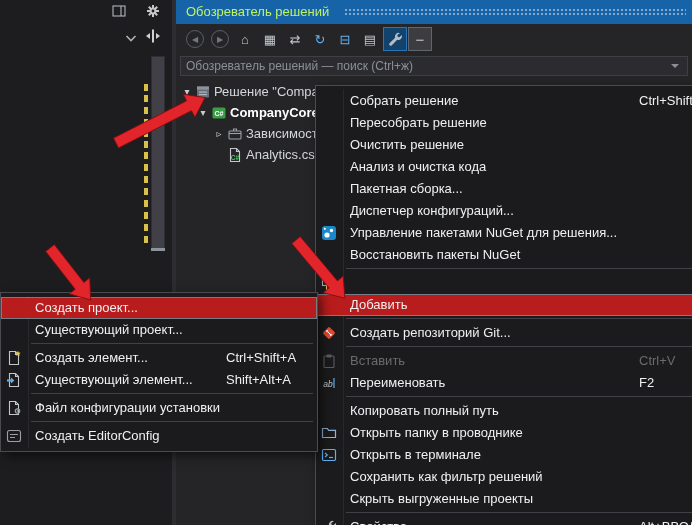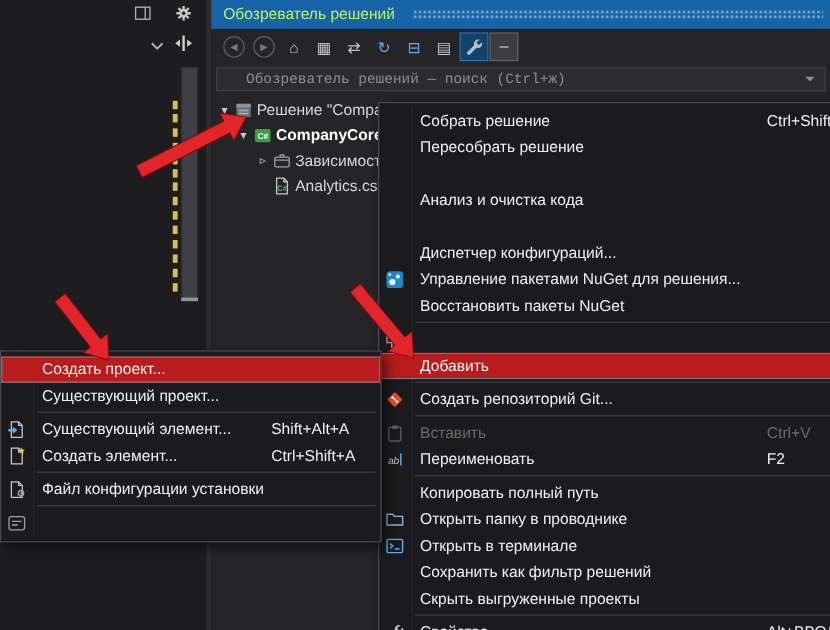--- a/index.html
+++ b/index.html
@@ -14,22 +14,22 @@
     background-size:4px 4px}
   .tbar{position:absolute;left:176px;top:24px;right:0;height:30px;display:flex;align-items:center;
     padding-left:8px;gap:3px;z-index:5}
   .tb{min-width:22px;height:22px;display:flex;align-items:center;justify-content:center;
     color:#c2c6ca;font-size:13px;box-sizing:border-box}
   .tb.circ{min-width:18px;height:18px;margin:0 2px;border:1px solid #5a5e64;border-radius:50%;font-size:8px}
   .tb.dim{color:#74787e}
   .tb.act{background:#11436d;outline:1px solid #2a74b8}
   .tb.prs{background:#3c3c41;outline:1px solid #62666c;font-size:15px}
   .search{position:absolute;left:180px;top:56px;width:508px;height:20px;background:#2c2c30;
-    border:1px solid #3f3f46;color:#9aa0a6;font-family:Liberation Mono, monospace;font-size:12px;
-    padding:0 18px 0 24px;box-sizing:border-box;z-index:5;outline:none}
+    border:1px solid #3f3f46;color:#9aa0a6;font-family:Liberation Sans, sans-serif;font-size:12px;
+    padding:0 18px 0 5px;box-sizing:border-box;z-index:5;outline:none}
   .search::placeholder{color:#8a9095;opacity:1}
   .schev{position:absolute;left:671px;top:64px;width:0;height:0;border:4px solid transparent;
     border-top-color:#8a9095;z-index:6}
   
   .tree{position:absolute;left:176px;top:81px;right:0;z-index:5}
   .trow{display:flex;align-items:center;height:21px;font-size:13px;color:#d4d7da;white-space:nowrap}
   .texp{width:14px;text-align:center;font-size:10px;color:#c8cbce;flex:none}
   .ticn{width:18px;flex:none;display:inline-flex;align-items:center;justify-content:center}
   .tlbl{margin-left:2px}
   .tlbl.bold{font-weight:bold;color:#fff}
@@ -184,23 +184,23 @@
           <text x="8" y="12.5" font-size="6.5" font-weight="bold" fill="#4ec96a" text-anchor="middle">C#</text>
         </svg>
       </span>
       <span class="tlbl">Analytics.cs</span>
     </div>
   </div>
 
 <div class="menu ctx" id="ctxmenu">
     <div class="mrow"><span class="mi"></span><span class="ml">Собрать решение</span><span class="ms">Ctrl+Shift+B</span></div>
     <div class="mrow"><span class="mi"></span><span class="ml">Пересобрать решение</span></div>
-    <div class="mrow"><span class="mi"></span></div>
+    <div class="mrow"><span class="mi"></span><span class="ml">Очистить решение</span></div>
     <div class="mrow"><span class="mi"></span><span class="ml">Анализ и очистка кода</span></div>
-    <div class="mrow"><span class="mi"></span></div>
+    <div class="mrow"><span class="mi"></span><span class="ml">Пакетная сборка...</span></div>
     <div class="mrow"><span class="mi"></span><span class="ml">Диспетчер конфигураций...</span></div>
     <div class="mrow"><span class="mi"><svg width="16" height="16" viewBox="0 0 16 16">
           <rect x="1" y="1" width="14" height="14" rx="3" fill="#1c87c9"></rect>
           <circle cx="6" cy="10" r="2.6" fill="#fff"></circle>
           <circle cx="10.5" cy="5.5" r="1.7" fill="#fff"></circle>
           <circle cx="3.8" cy="3.8" r="1.1" fill="#fff"></circle>
         </svg></span><span class="ml">Управление пакетами NuGet для решения...</span></div>
     <div class="mrow"><span class="mi"></span><span class="ml">Восстановить пакеты NuGet</span></div>
     <div class="msep"></div>
     <div class="mrow"><span class="mi"><svg width="16" height="16" viewBox="0 0 16 16">
@@ -242,40 +242,40 @@
         </svg></span><span class="ml">Свойства</span><span class="ms">Alt+ВВОД</span></div>
   </div>
 
 <div class="menu sub" id="submenu">
     <div class="mrow sel"><span class="mi"></span><span class="ml">Создать проект...</span></div>
     <div class="mrow"><span class="mi"></span><span class="ml">Существующий проект...</span></div>
     <div class="msep"></div>
     <div class="mrow"><span class="mi"><svg width="16" height="16" viewBox="0 0 16 16">
           <path d="M3.5 1.5h6l3 3v10h-9z" fill="none" stroke="#c3c7cb" stroke-width="1.1"></path>
           <path d="M9.5 1.5v3h3" fill="none" stroke="#c3c7cb" stroke-width="1.1"></path>
+          <path d="M12 .8l.8 1.7 1.9.2-1.4 1.3.4 1.9-1.7-1-1.7 1 .4-1.9L9.3 2.7l1.9-.2z" fill="#e7c64f"></path>
+        </svg></span><span class="ml">Создать элемент...</span><span class="ms">Ctrl+Shift+A</span></div>
+    <div class="mrow"><span class="mi"><svg width="16" height="16" viewBox="0 0 16 16">
+          <path d="M3.5 1.5h6l3 3v10h-9z" fill="none" stroke="#c3c7cb" stroke-width="1.1"></path>
+          <path d="M9.5 1.5v3h3" fill="none" stroke="#c3c7cb" stroke-width="1.1"></path>
           <rect x="1" y="7.4" width="4" height="2.2" fill="#62aeef"></rect>
           <path d="M5 5.5l3.4 3-3.4 3z" fill="#62aeef"></path>
         </svg></span><span class="ml">Существующий элемент...</span><span class="ms">Shift+Alt+A</span></div>
-    <div class="mrow"><span class="mi"><svg width="16" height="16" viewBox="0 0 16 16">
-          <path d="M3.5 1.5h6l3 3v10h-9z" fill="none" stroke="#c3c7cb" stroke-width="1.1"></path>
-          <path d="M9.5 1.5v3h3" fill="none" stroke="#c3c7cb" stroke-width="1.1"></path>
-          <path d="M12 .8l.8 1.7 1.9.2-1.4 1.3.4 1.9-1.7-1-1.7 1 .4-1.9L9.3 2.7l1.9-.2z" fill="#e7c64f"></path>
-        </svg></span><span class="ml">Создать элемент...</span><span class="ms">Ctrl+Shift+A</span></div>
     <div class="msep"></div>
     <div class="mrow"><span class="mi"><svg width="16" height="16" viewBox="0 0 16 16">
           <path d="M3.5 1.5h6l3 3v10h-9z" fill="none" stroke="#c3c7cb" stroke-width="1.1"></path>
           <path d="M9.5 1.5v3h3" fill="none" stroke="#c3c7cb" stroke-width="1.1"></path>
           <circle cx="11.5" cy="11" r="2.2" fill="none" stroke="#9aa0a6" stroke-width="1.2"></circle>
           <circle cx="11.5" cy="11" r=".8" fill="#9aa0a6"></circle>
         </svg></span><span class="ml">Файл конфигурации установки</span></div>
     <div class="msep"></div>
     <div class="mrow"><span class="mi"><svg width="16" height="16" viewBox="0 0 16 16">
           <rect x="1.5" y="2.5" width="13" height="11" rx="2" fill="none" stroke="#9aa0a6" stroke-width="1.1"></rect>
           <path d="M4 6.5h8M4 9.5h5" stroke="#9aa0a6" stroke-width="1.1"></path>
-        </svg></span></div>
+        </svg></span><span class="ml">Создать EditorConfig</span></div>
   </div>
 
 <svg id="arrows" width="692" height="525" viewBox="0 0 692 525">
   <g transform="translate(116,143) rotate(-27)">
     <path d="M0,-5.5 L82,-5.5 L82,-13 L100,0 L82,13 L82,5.5 L0,5.5 Z" stroke="#7a0d10" stroke-width="0.8" fill="#e2242b"></path>
   </g>
   <g transform="translate(50,248) rotate(52)">
     <path d="M0,-5.5 L48,-5.5 L48,-13 L66,0 L48,13 L48,5.5 L0,5.5 Z" stroke="#7a0d10" stroke-width="0.8" fill="#e2242b"></path>
   </g>
   <g transform="translate(296,240) rotate(50)">

